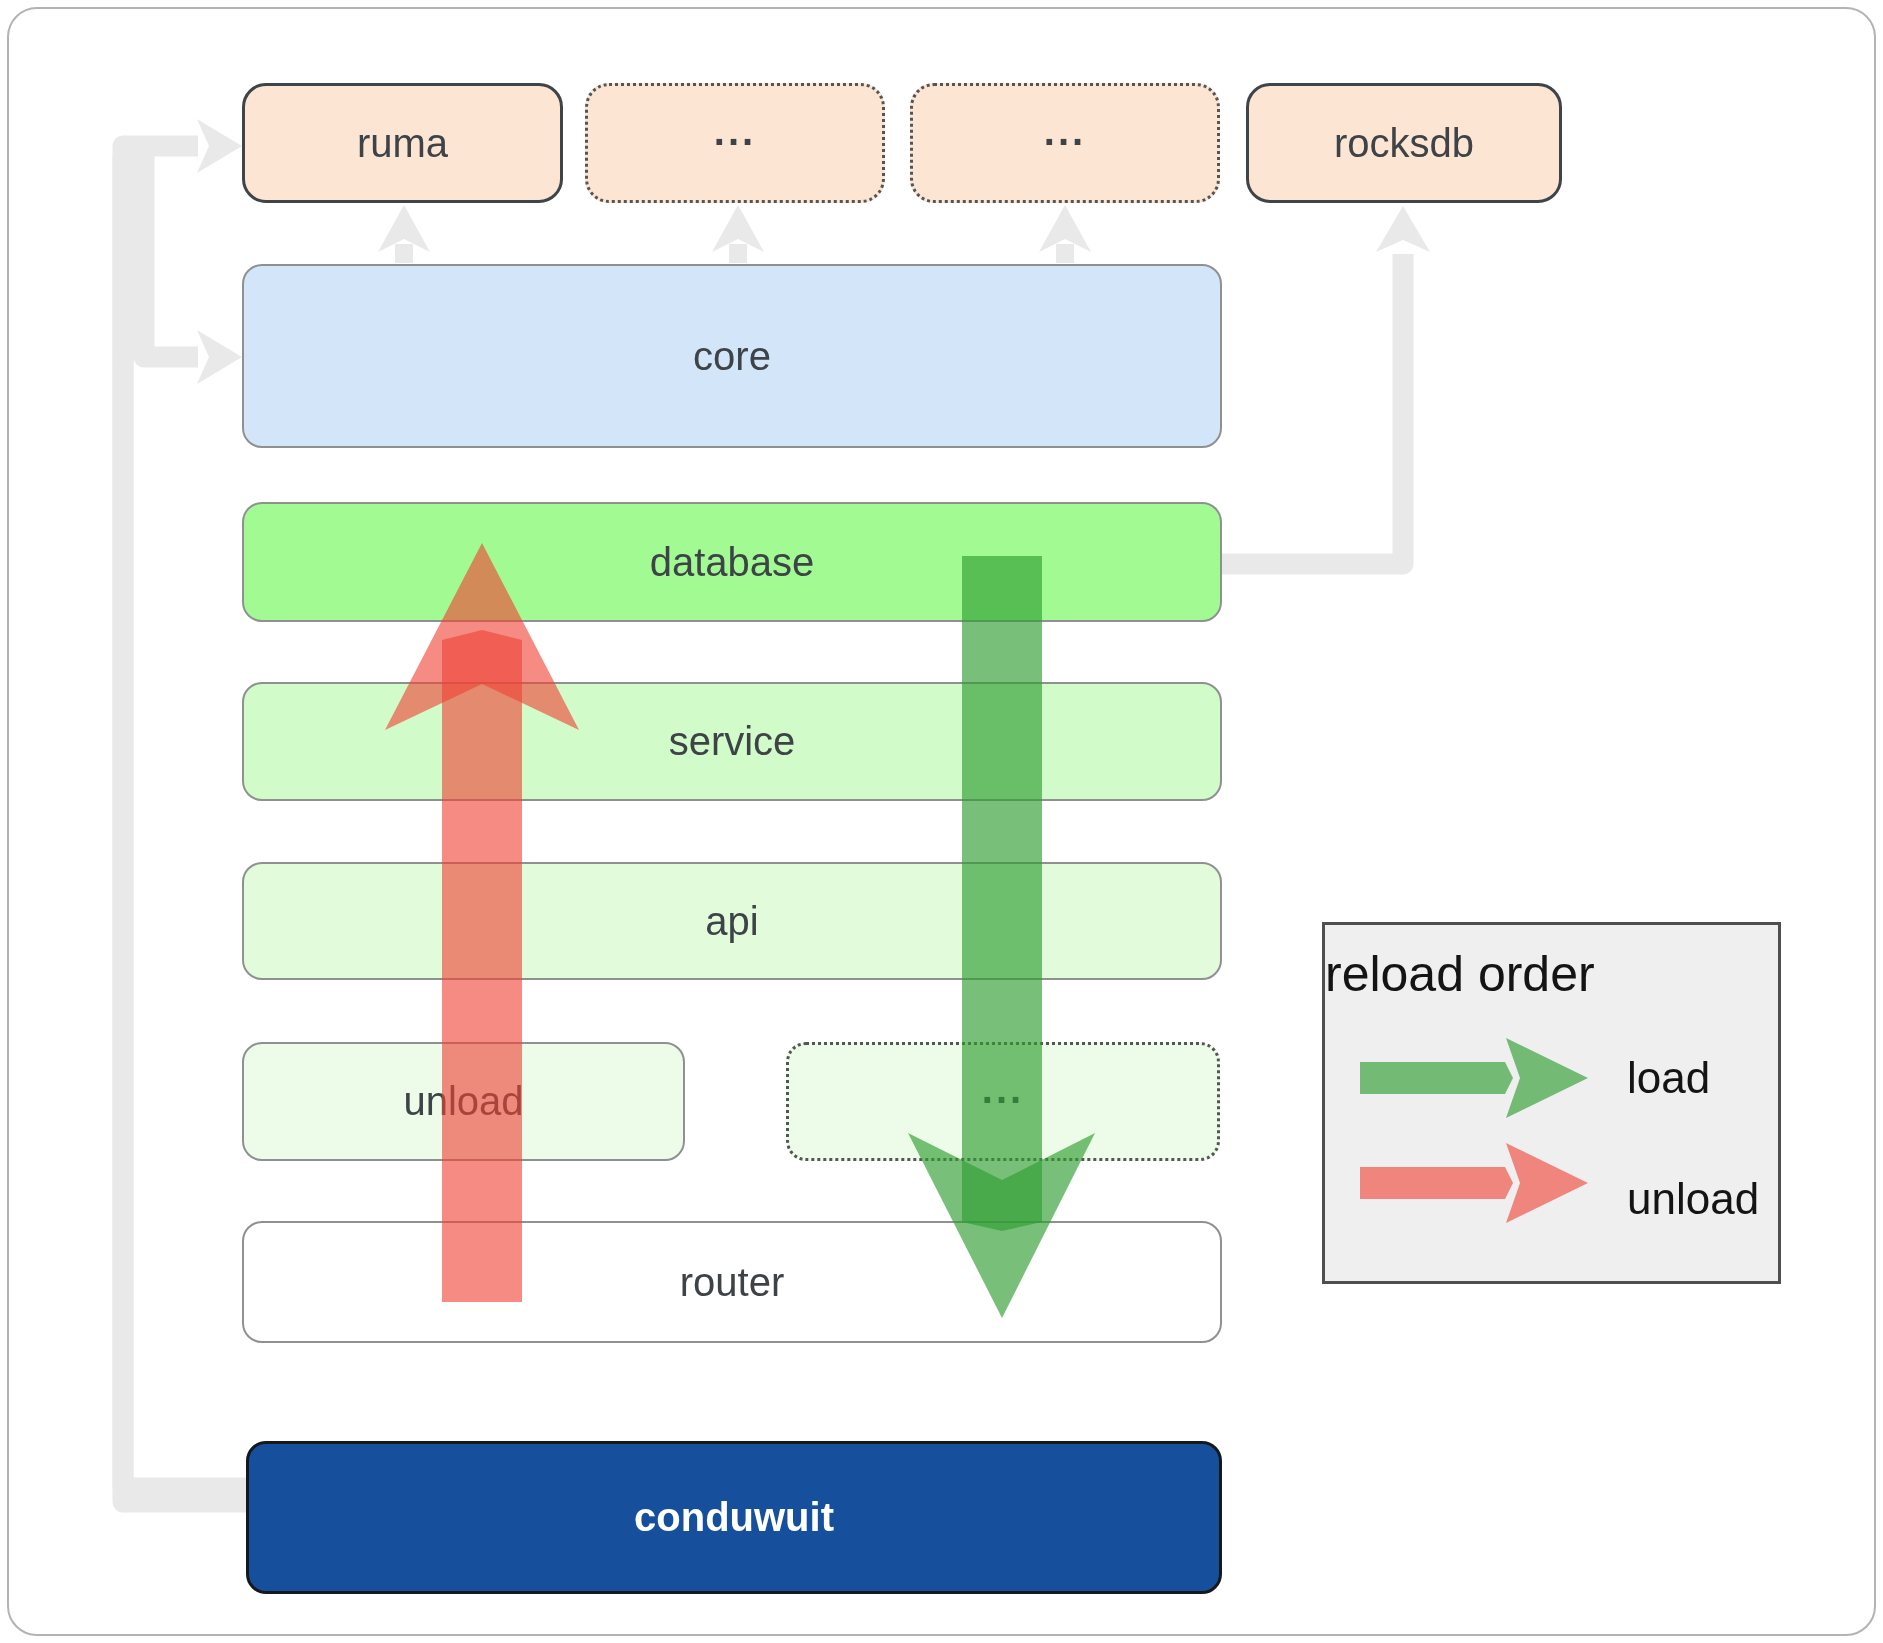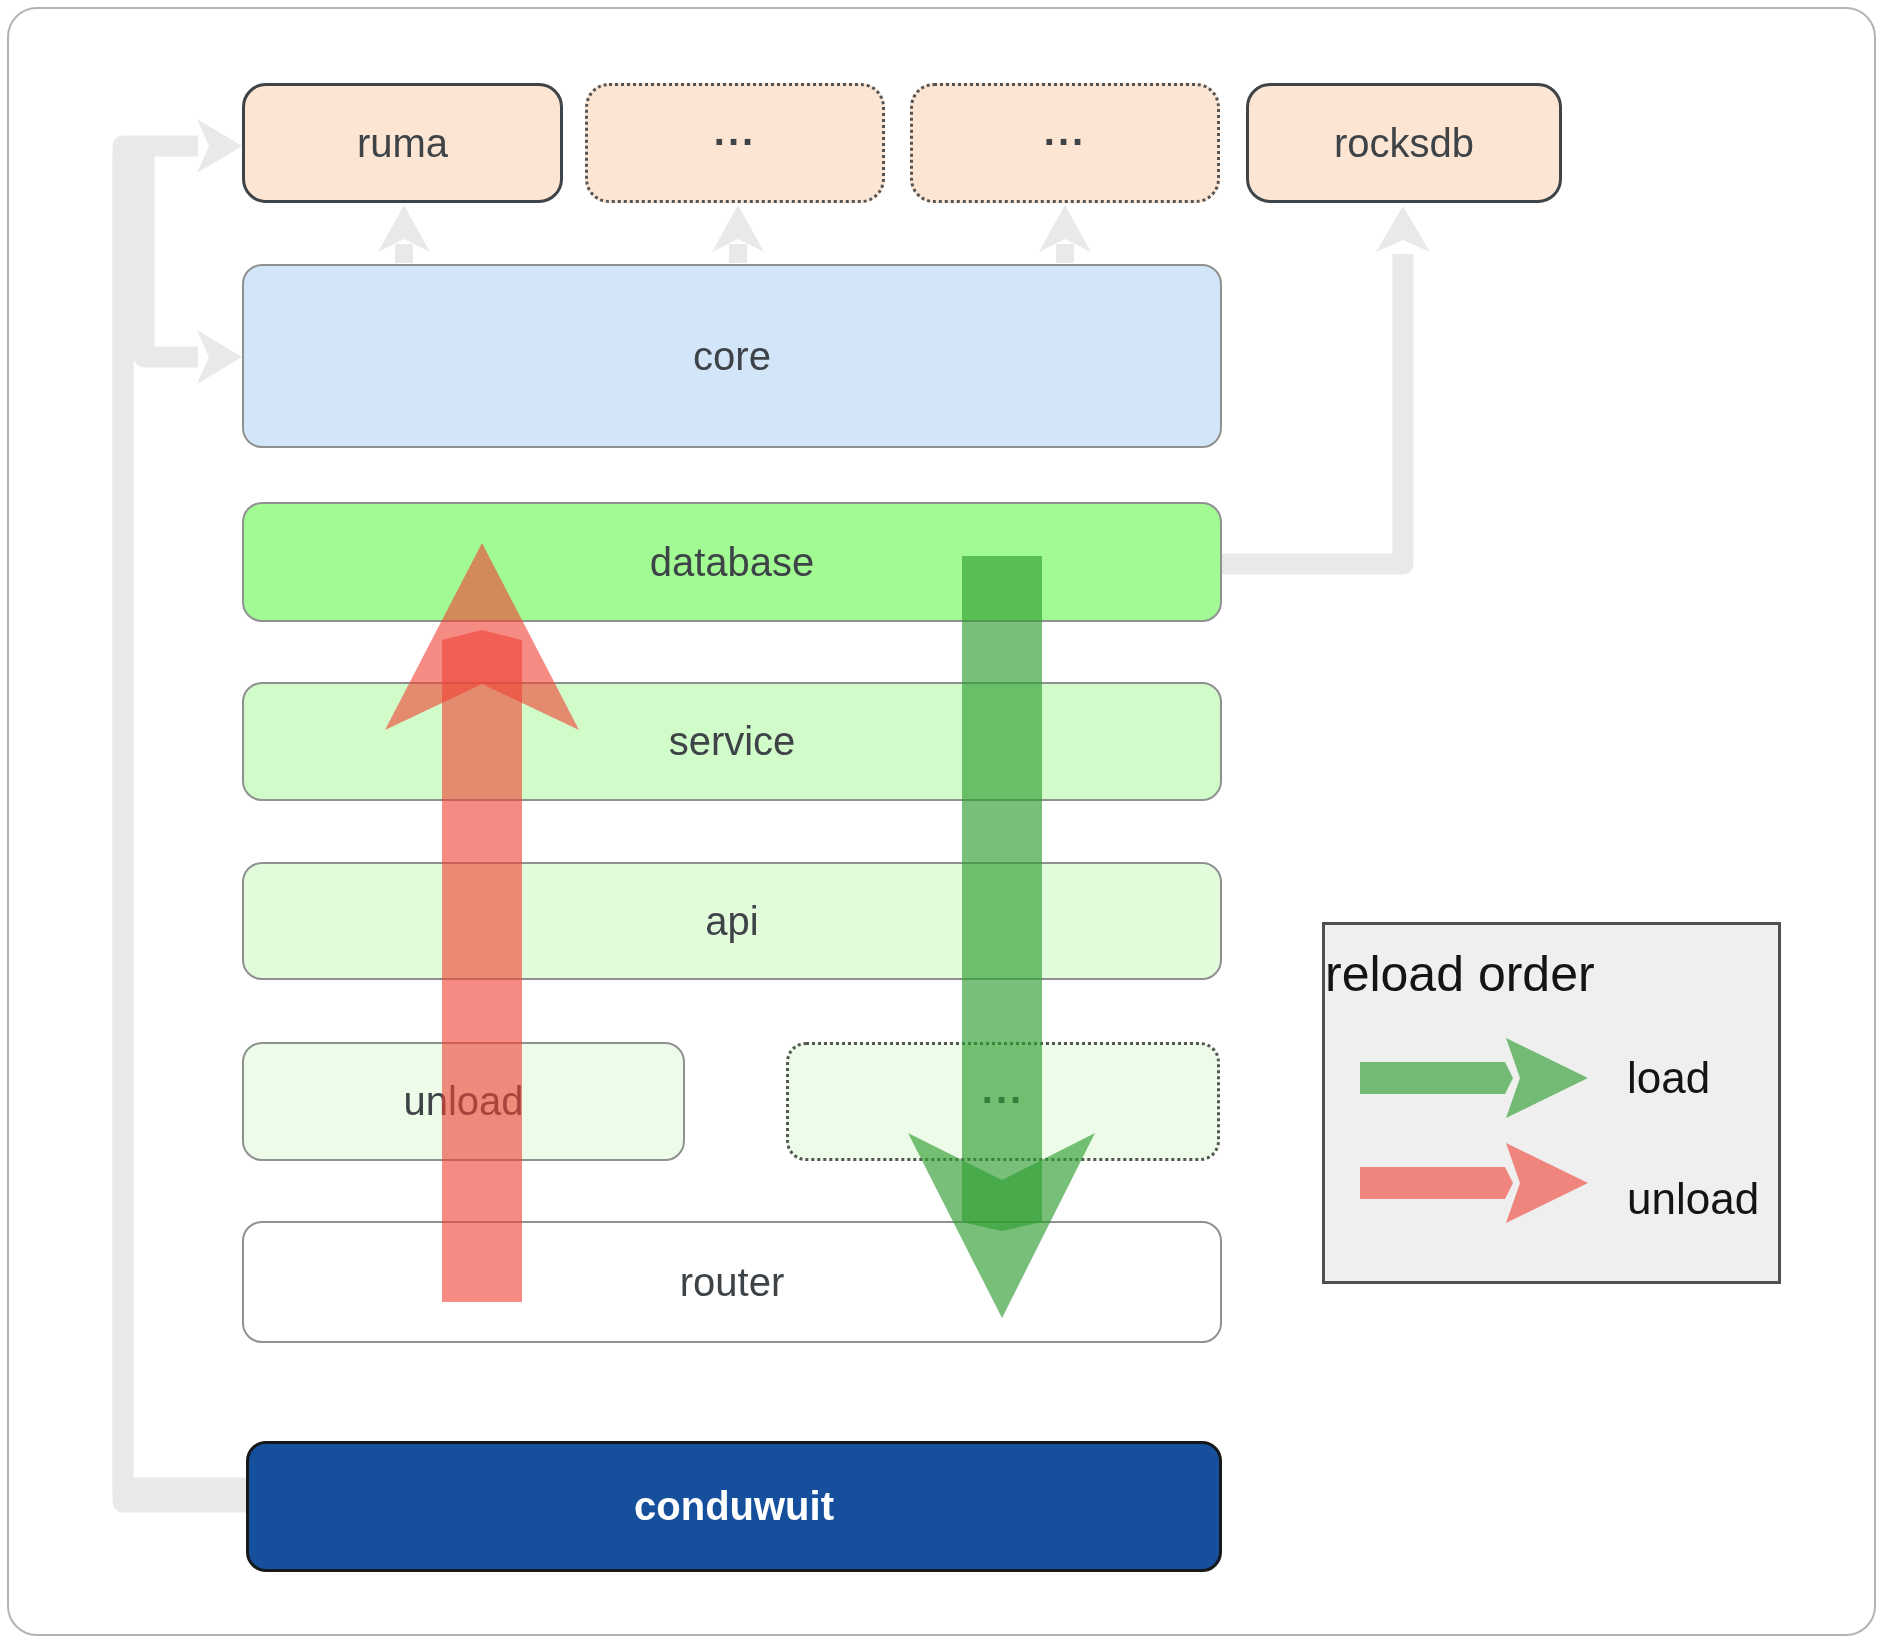--- a/index.html
+++ b/index.html
@@ -89,21 +89,21 @@
     <span>unload</span>
   </div>
   <div class="node green4 dotted r20" style="left:786px;top:1042px;width:434px;height:119px;">
     <span class="dots">...</span>
   </div>
 
   <div class="node white solid-gray r20" style="left:242px;top:1221px;width:980px;height:122px;">
     <span>router</span>
   </div>
 
-  <div class="node navy r20" style="left:246px;top:1441px;width:976px;height:131px;">
+  <div class="node navy r20" style="left:246px;top:1441px;width:976px;height:153px;">
     <span>conduwuit</span>
   </div>
 
   <div class="legend">
     <div class="legend-title">reload order</div>
     <div class="legend-label load">load</div>
     <div class="legend-label unload">unload</div>
   </div>
 
   <svg class="layer over" viewBox="0 0 1883 1643">

